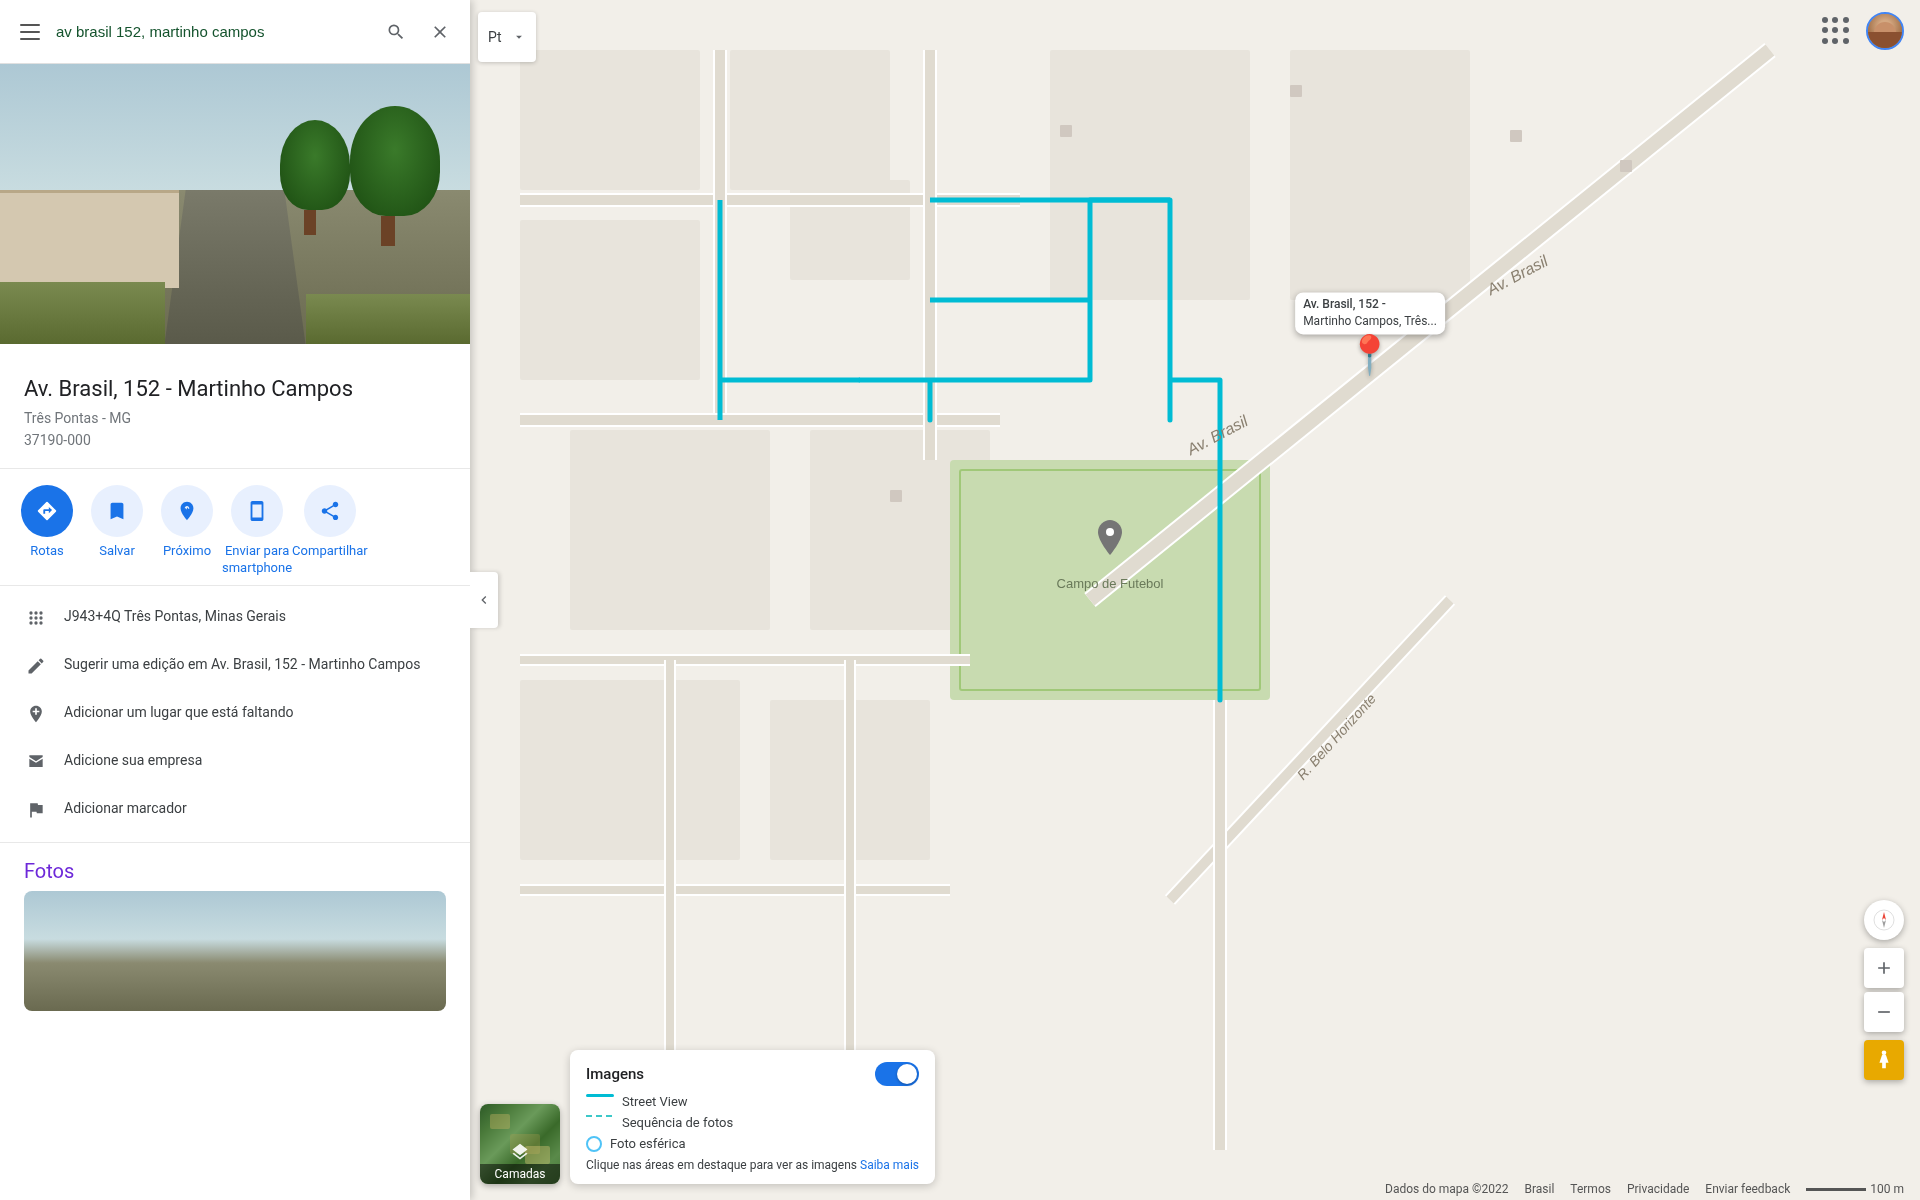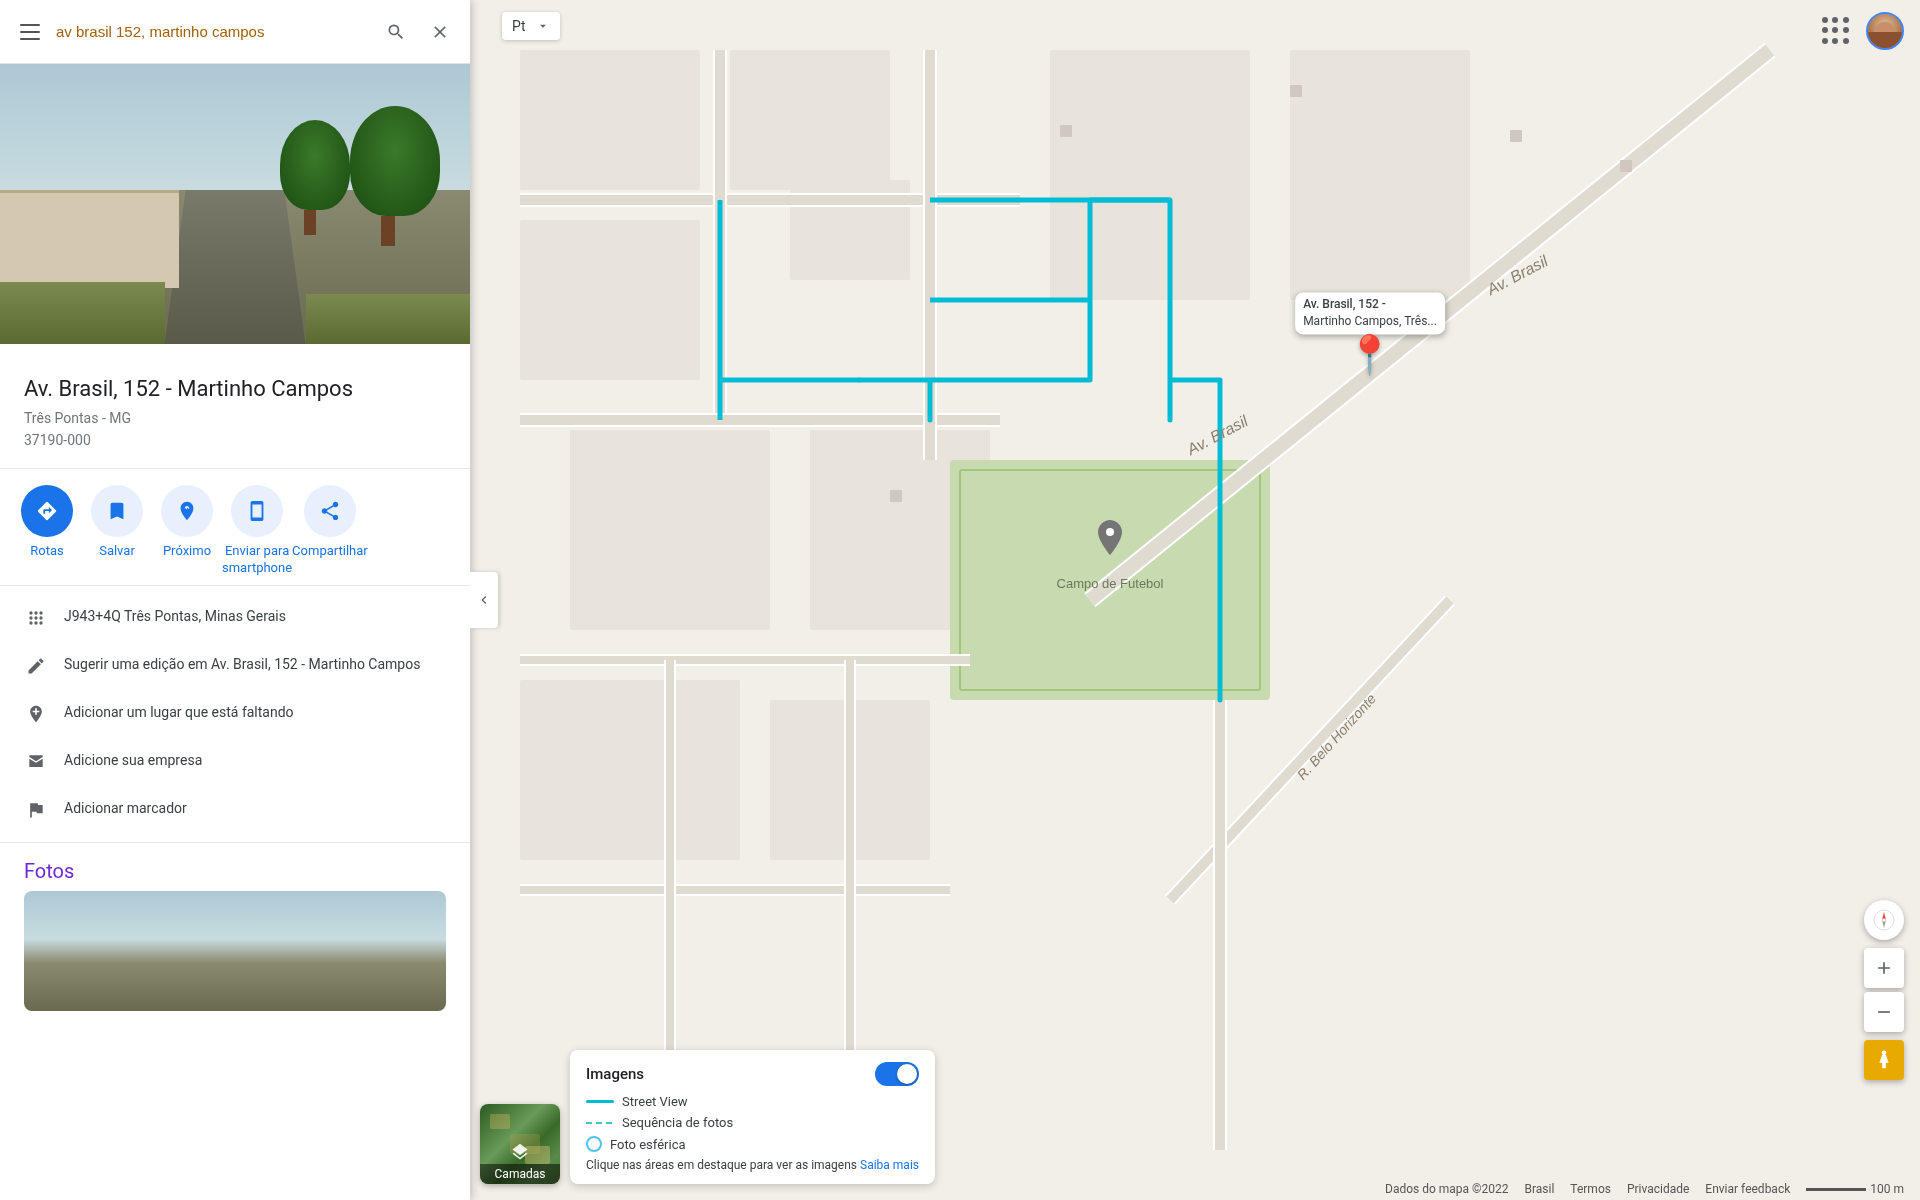--- a/index.html
+++ b/index.html
@@ -235,30 +235,29 @@
     }
 
     
     .lang-selector {
       position: absolute;
       top: 12px;
       left: 8px;
       background: #fff;
       border: none;
       border-radius: 4px;
-      padding: 6px 10px;
+      padding: 17px 10px;
       font-size: 14px;
       color: #3c4043;
       cursor: pointer;
       display: flex;
       align-items: center;
       gap: 10px;
       box-shadow: 0 1px 4px rgba(0,0,0,0.2);
       z-index: 20;
-      margin-left: 24px;
     }
 
     
     .collapse-btn {
       position: absolute;
       left: 0;
       top: 50%;
       transform: translateY(-50%);
       width: 28px;
       height: 56px;
@@ -401,21 +400,20 @@
       box-shadow: 0 1px 3px rgba(0,0,0,0.3);
     }
     .legend-rows {
       display: flex;
       flex-direction: column;
       gap: 6px;
       margin-bottom: 6px;
     }
     .legend-row {
       display: flex;
-      align-items: center;
       gap: 8px;
       font-size: 13px;
       color: #3c4043;
     }
     .legend-line {
       width: 28px;
       height: 3px;
       border-radius: 2px;
     }
     .legend-dashed {
@@ -500,21 +498,21 @@
 
   <div class="sidebar">
 
     <div class="search-bar">
       <div class="menu-icon">
         <span></span>
           <span></span>
           <span></span>
       </div>
       <div class="search-input-wrap">
-        <input type="text" style="font-size: 15px; color: #a16207;" value="av brasil 152, martinho campos">
+        <input type="text" style="font-size: 15px; color: #14532d;" value="av brasil 152, martinho campos">
       </div>
       <div class="search-icons">
         <div class="icon-btn">
           <svg width="20" height="20" viewBox="0 0 24 24" fill="#5f6368">
             <path d="M15.5 14h-.79l-.28-.27A6.471 6.471 0 0 0 16 9.5 6.5 6.5 0 1 0 9.5 16c1.61 0 3.09-.59 4.23-1.57l.27.28v.79l5 4.99L20.49 19l-4.99-5zm-6 0C7.01 14 5 11.99 5 9.5S7.01 5 9.5 5 14 7.01 14 9.5 11.99 14 9.5 14z"></path>
           </svg>
         </div>
         <div class="icon-btn">
           <svg width="20" height="20" viewBox="0 0 24 24" fill="#5f6368">
             <path d="M19 6.41L17.59 5 12 10.59 6.41 5 5 6.41 10.59 12 5 17.59 6.41 19 12 13.41 17.59 19 19 17.59 13.41 12z"></path>

